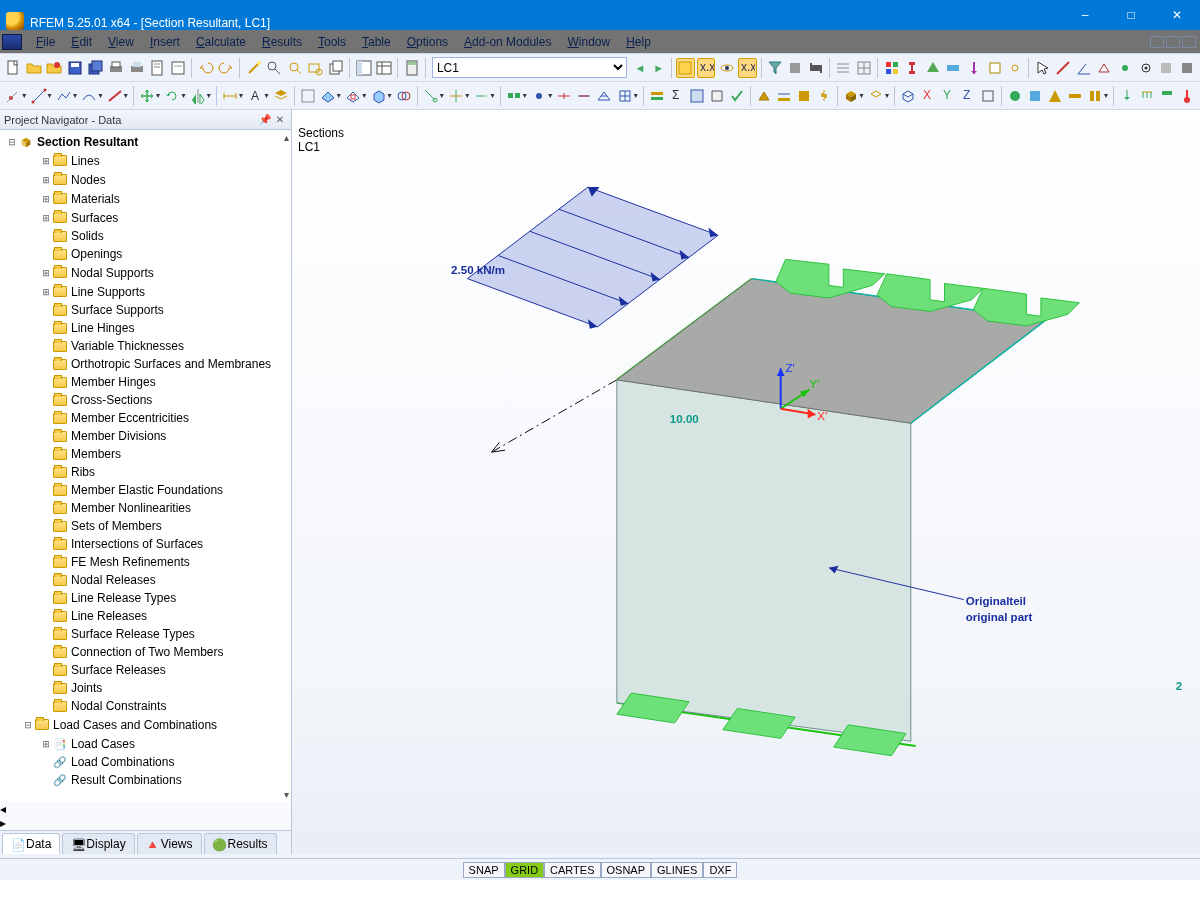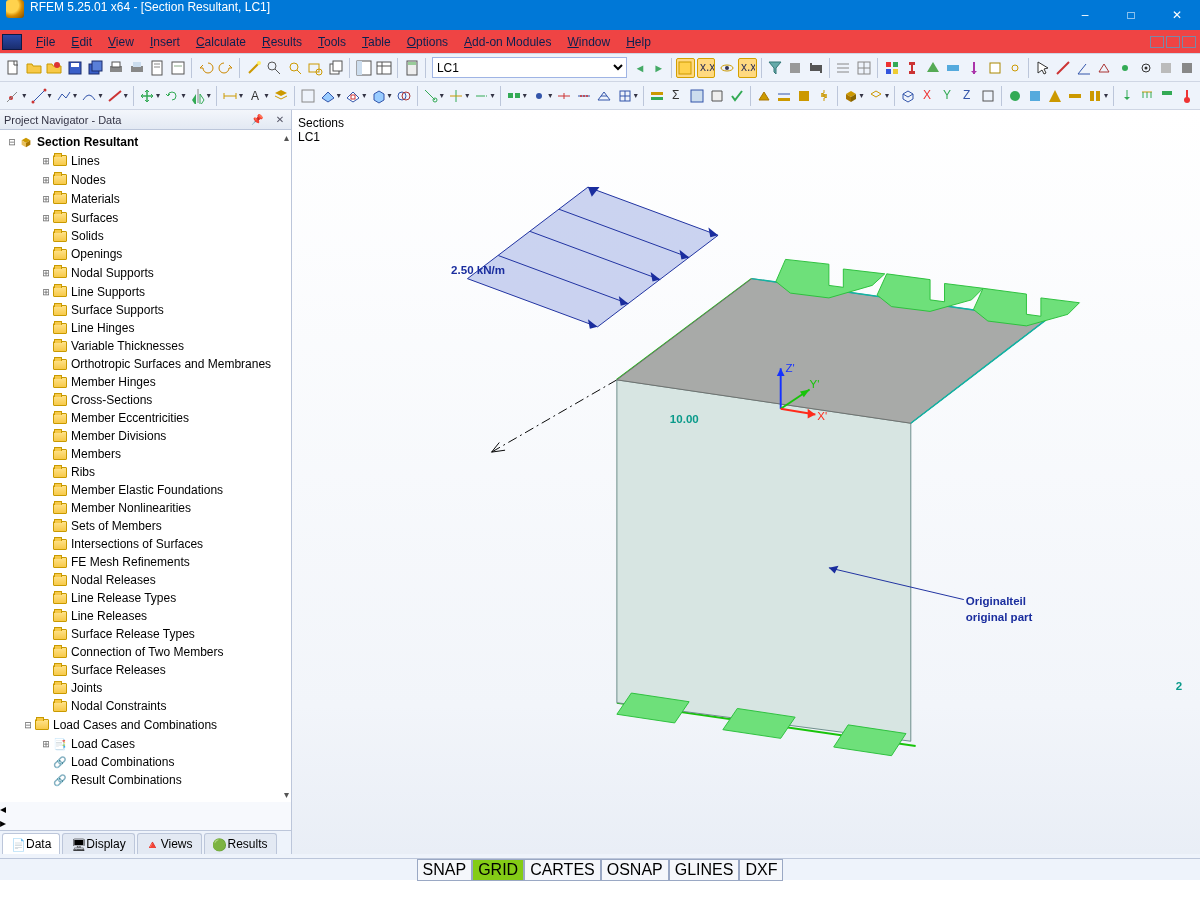--- a/index.html
+++ b/index.html
@@ -1,43 +1,43 @@
 <!DOCTYPE html>
 <html><head>
 <meta charset="utf-8">
 <style>
 * { margin: 0; padding: 0; box-sizing: border-box; font-family: "Segoe UI", Tahoma, sans-serif; font-size: 12px; }
 html, body { width: 1200px; height: 900px; overflow: hidden; background: #fff; }
 
-.titlebar { height: 30px; background: #0078d7; color: #fff; display: flex; align-items: flex-start; padding-left: 6px; }
+.titlebar { height: 30px; background: #0078d7; color: #fff; display: flex; align-items: flex-end; padding-left: 6px; }
 .titlebar .icon { width: 18px; height: 18px; margin-right: 6px; background: radial-gradient(circle at 30% 30%, #ffd24d 0 40%, #d68a00 60%, #7a4a00 100%); border-radius: 3px; }
 .titlebar .title { flex: 1; font-size: 12px; }
 .titlebar .winbtn { width: 46px; height: 30px; display: flex; align-items: center; justify-content: center; color: #fff; }
 
-.menubar { height: 24px; background: #ef4444; border-bottom: 1px solid #cfd6e4; display: flex; align-items: center; padding: 0 4px 0 2px; }
+.menubar { height: 24px; background: #737373; border-bottom: 1px solid #cfd6e4; display: flex; align-items: center; padding: 0 4px 0 2px; }
 .menubar .mlogo { width: 20px; height: 16px; margin-right: 6px; background: linear-gradient(#2a4aa8,#1a2d6e); border: 1px solid #0d1a45; }
 .menubar .mitem { padding: 3px 8px; color: #0a2050; cursor: default; }
 .menubar .mitem span.ul { text-decoration: underline; }
 .menubar .spacer { flex: 1; }
 .menubar .mdi { width: 14px; height: 12px; margin-left: 2px; border: 1px solid #7a88a8; }
 
 .toolstrip { background: #eef3fb; border-bottom: 1px solid #cfd6e4; display: flex; align-items: center; height: 28px; padding: 0 4px; gap: 2px; }
 .toolstrip .sep { width: 1px; height: 20px; background: #bcc6da; margin: 0 2px; }
 .tb { width: 20px; height: 20px; display: flex; align-items: center; justify-content: center; border: 1px solid transparent; border-radius: 2px; }
 .tb svg { width: 16px; height: 16px; }
 .tb.dd { width: 28px; }
 .tb.dd::after { content: "▾"; font-size: 8px; margin-left: 1px; color: #334; }
 .tb.pressed { background: #ffd980; border-color: #d4a000; }
 select.lc { height: 21px; width: 212px; border: 1px solid #9fb4e4; background: #fff; font-size: 12px; margin: 0 2px; }
 .navarrow { color: #4a6; font-size: 11px; padding: 0 3px; }
 
 .workspace { display: flex; height: calc(900px - 30px - 24px - 28px - 28px - 20px - 22px - 4px); }
 
 .navigator { width: 292px; background: #f7f9fd; border-right: 1px solid #bcc6da; display: flex; flex-direction: column; }
-.navigator .hdr { height: 20px; background: linear-gradient(#f3f6fb,#e3e9f3); border-bottom: 1px solid #bcc6da; display: flex; align-items: center; padding: 0 4px; gap: 8px; }
+.navigator .hdr { height: 20px; background: linear-gradient(#f3f6fb,#e3e9f3); border-bottom: 1px solid #bcc6da; display: flex; align-items: center; padding: 0 4px; }
 .navigator .hdr .t { flex: 1; font-size: 11px; color: #334; }
 .navigator .hdr .pin, .navigator .hdr .x { width: 14px; height: 14px; display: flex; align-items: center; justify-content: center; color: #556; font-size: 10px; }
 
 .tree { flex: 1; overflow: auto; padding: 2px 0 2px 2px; background: #fff; position: relative; }
 .tree ul { list-style: none; padding-left: 16px; }
 .tree > ul { padding-left: 4px; }
 .tree li { white-space: nowrap; line-height: 18px; display: flex; align-items: center; }
 .tree li.hasChildren > .tw::before { content: "⊟"; color: #666; font-size: 9px; display: inline-block; width: 12px; text-align: center; }
 .tree li.collapsed > .tw::before { content: "⊞"; }
 .tree li .tw { width: 12px; display: inline-block; }
@@ -46,27 +46,27 @@
 .tree .root > .lbl { font-weight: bold; }
 .tree .scrollup { position: absolute; right: 2px; top: 2px; font-size: 10px; color: #555; }
 .tree .scrolldn { position: absolute; right: 2px; bottom: 2px; font-size: 10px; color: #555; }
 
 .navtabs { height: 24px; background: #eef3fb; border-top: 1px solid #bcc6da; display: flex; align-items: flex-end; padding: 0 2px; gap: 2px; }
 .navtabs .tab { padding: 3px 8px; border: 1px solid #bcc6da; border-bottom: none; background: #e3e9f3; border-radius: 3px 3px 0 0; font-size: 11px; display: flex; align-items: center; gap: 3px; }
 .navtabs .tab.active { background: #fff; }
 .navtabs .tab .ti { width: 12px; height: 12px; }
 
 .viewport { flex: 1; position: relative; background: linear-gradient(180deg,#ffffff 0%, #f2f5fa 80%, #e9eef6 100%); }
-.viewport .corner { position: absolute; left: 6px; top: 6px; font-size: 12px; color: #000; }
+.viewport .corner { position: absolute; left: 6px; top: 16px; font-size: 12px; color: #000; }
 .viewport .corner div { line-height: 14px; }
 .viewport svg.scene { position: absolute; inset: 0; width: 100%; height: 100%; }
 
 .statusbar { height: 22px; background: #eef3fb; border-top: 1px solid #bcc6da; display: flex; align-items: center; }
 .statusbar .mid { margin: 0 auto; display: flex; gap: 0; }
-.statusbar .stbtn { border: 1px solid #9aa8c4; padding: 1px 5px; font-size: 16px; background: #f5f7fb; }
+.statusbar .stbtn { border: 1px solid #9aa8c4; padding: 1px 5px; font-size: 11px; background: #f5f7fb; }
 .statusbar .stbtn.on { background: #84cc16; }
 
 .bottom-gap { height: 4px; background: #eef3fb; }
 
 
 .folder { width:14px; height:11px; background: linear-gradient(#ffe28a,#f7c948); border:1px solid #c99a00; border-radius:1px; position:relative; }
 .folder::before { content:""; position:absolute; left:0; top:-3px; width:6px; height:3px; background:#f7c948; border:1px solid #c99a00; border-bottom:none; }
 </style>
 </head>
 <body>

